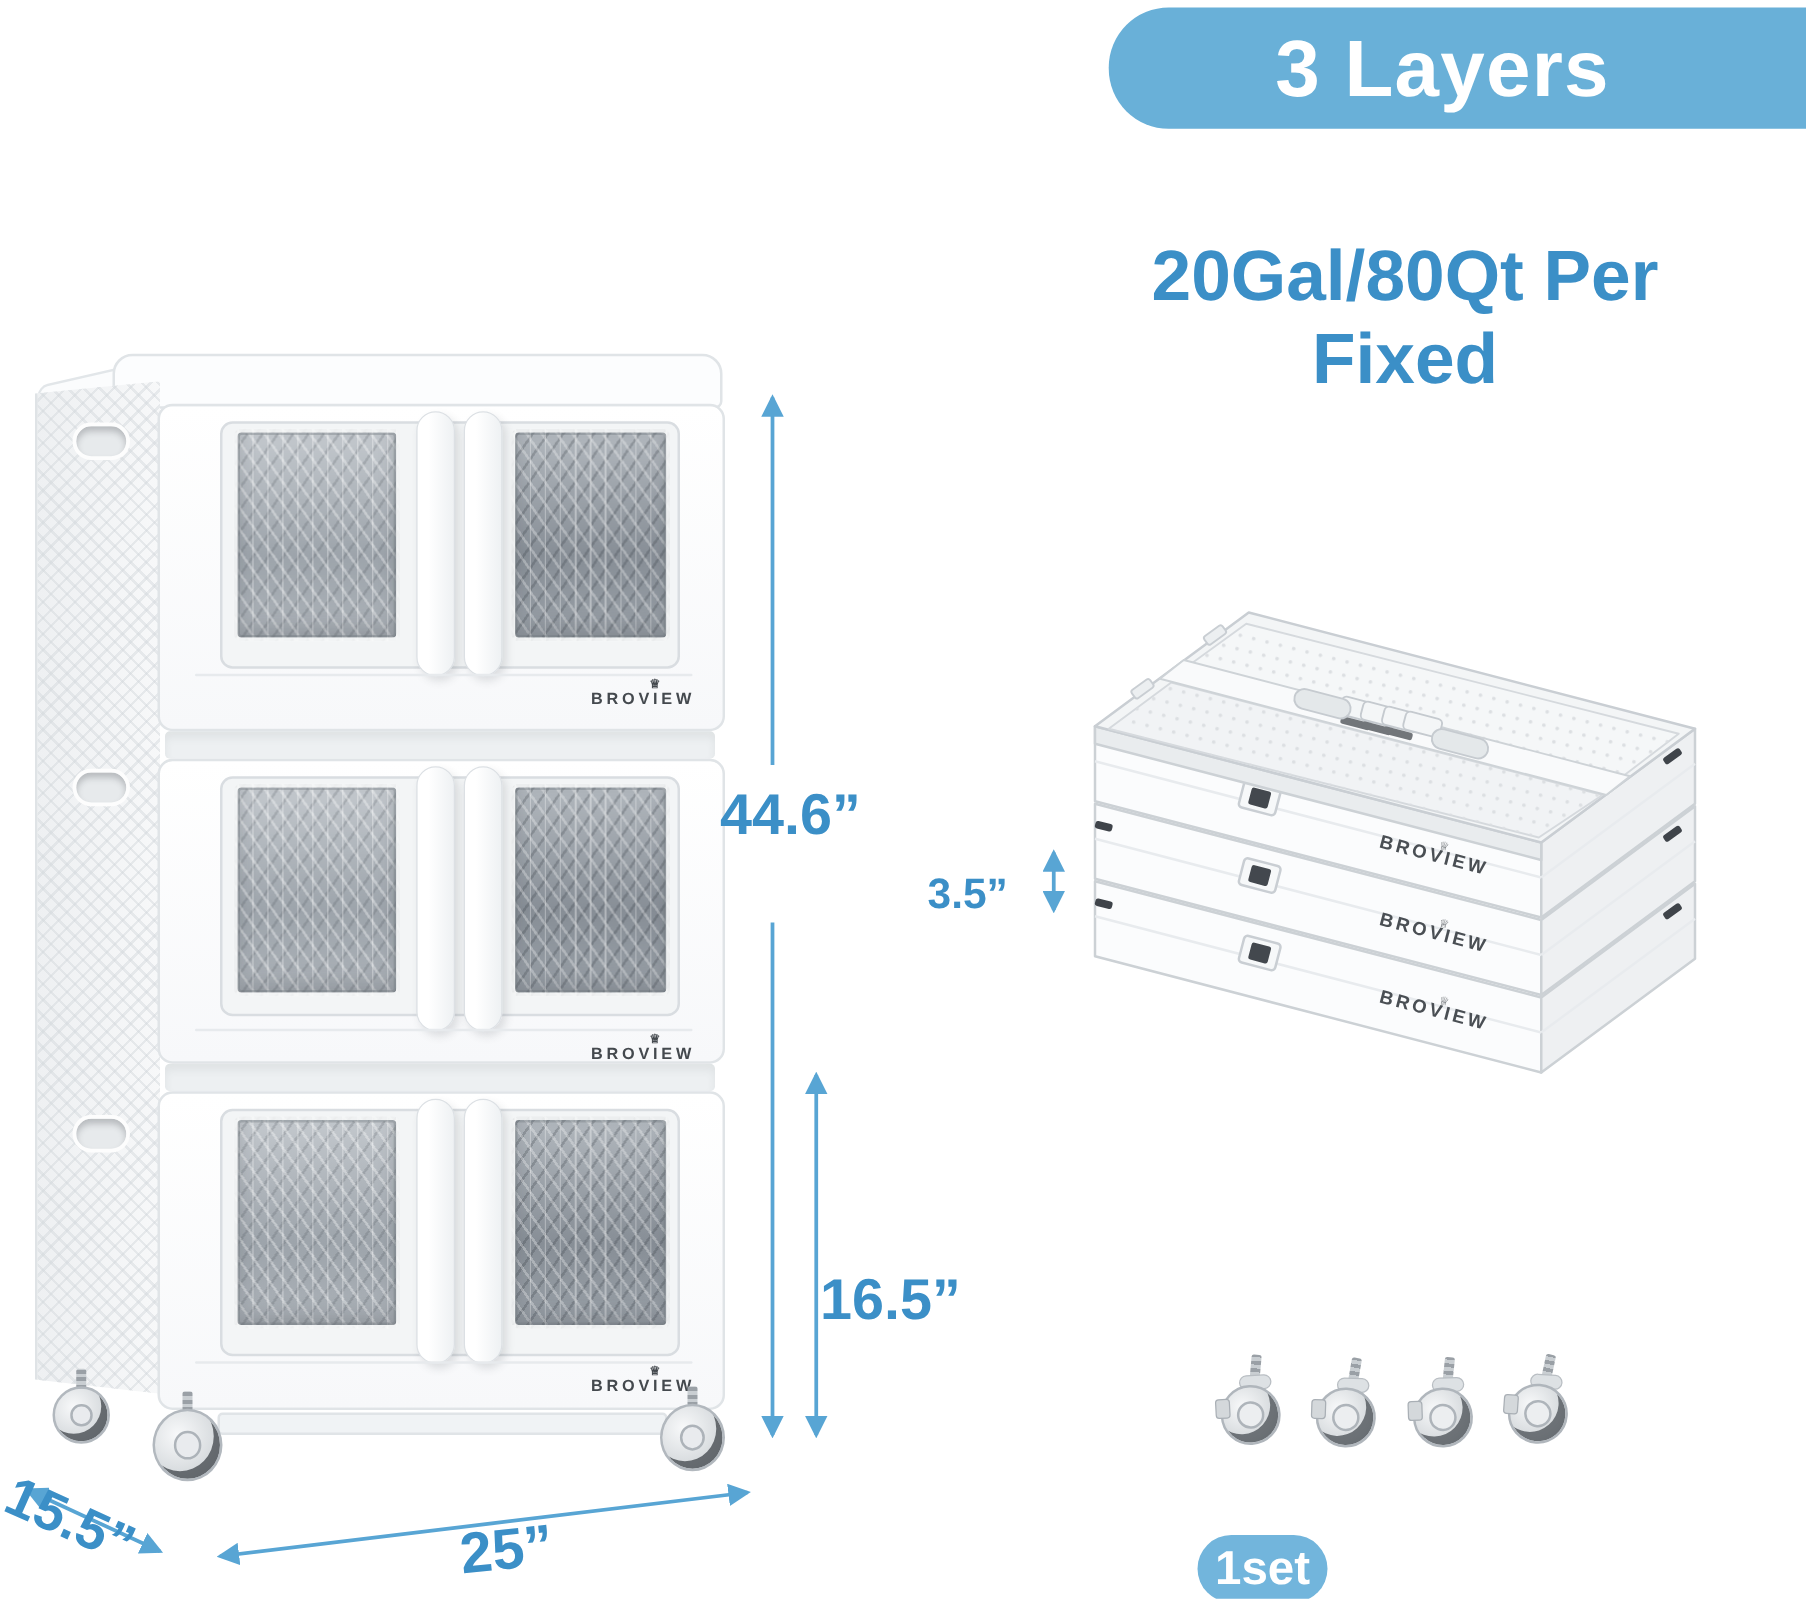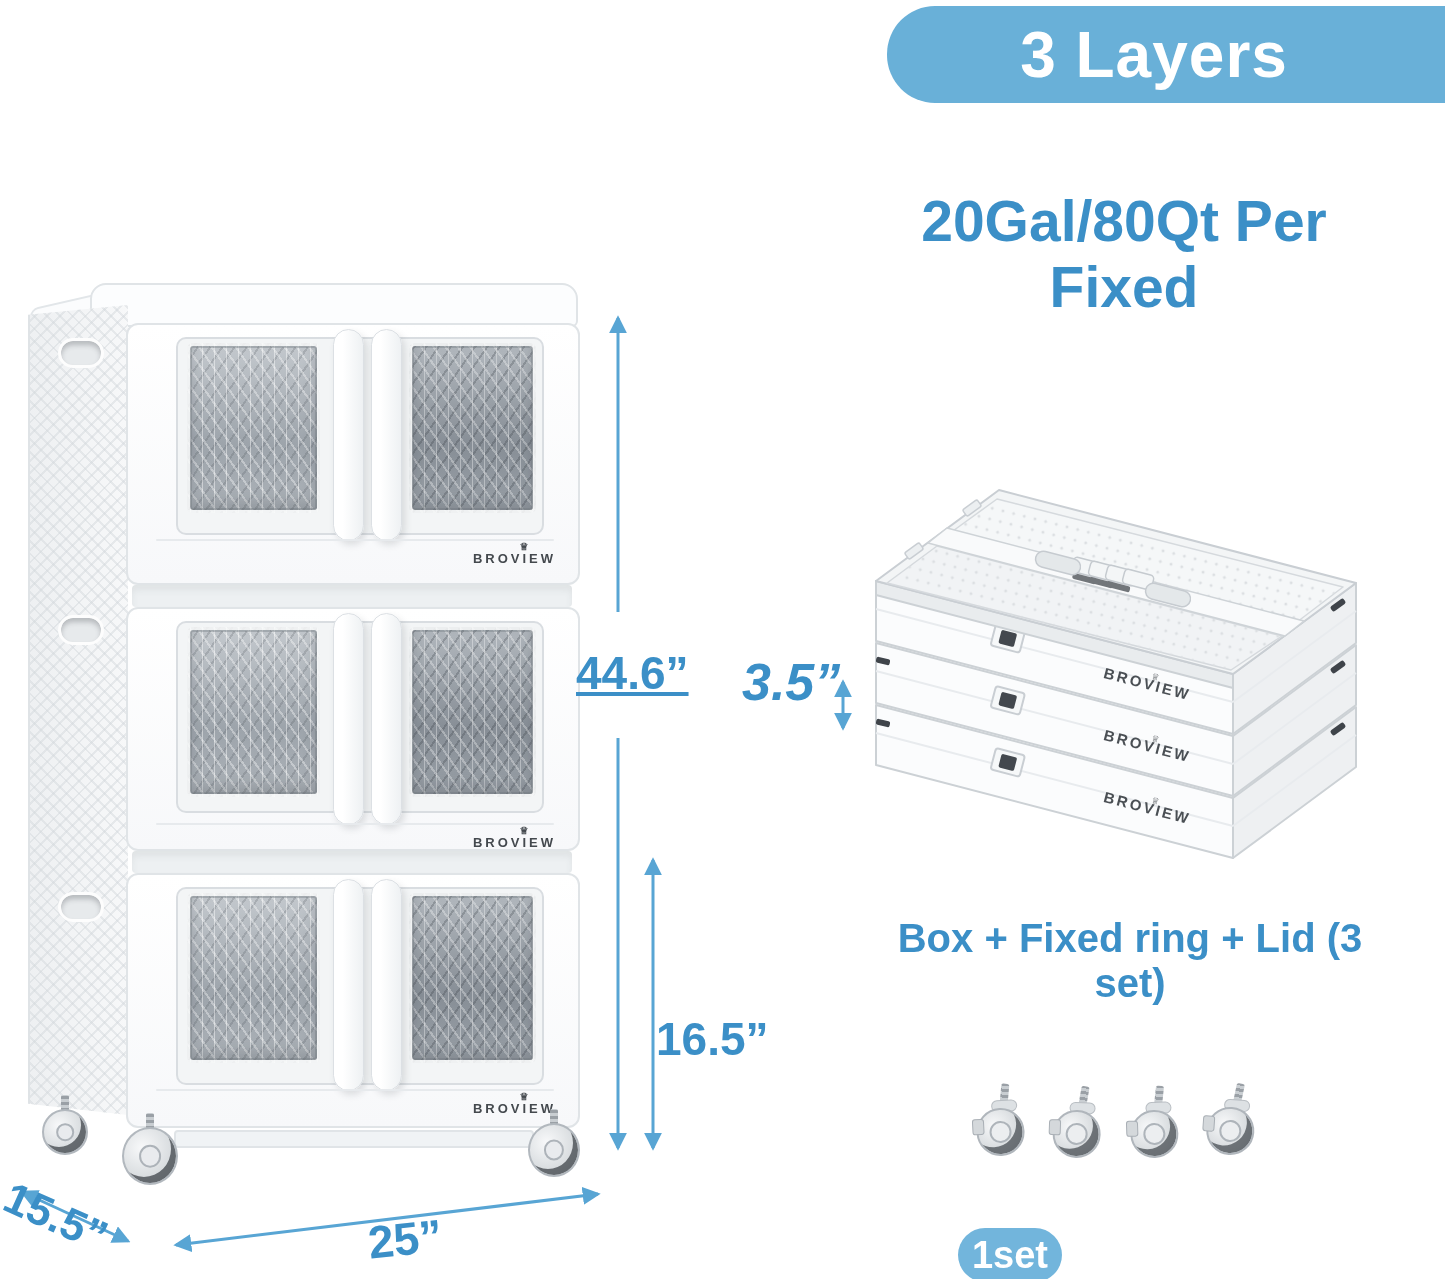--- a/index.html
+++ b/index.html
@@ -76,23 +76,23 @@
     background:repeating-linear-gradient(0deg,#9aa0a6 0 3px,#c9ced2 3px 6px);border-radius:2px;}
   .caster .body{position:absolute;left:0;top:14px;right:0;bottom:0;border-radius:50%;
     background:radial-gradient(circle at 35% 35%,#f8f9fa,#d6dadd 65%,#b9bec3);
     border:2px solid #b2b8be;
     box-shadow:inset -6px -7px 0 -1px rgba(63,68,74,.75);}
   .caster .hub{position:absolute;left:50%;top:50%;width:42%;height:42%;
     transform:translate(-50%,-50%);border-radius:50%;background:#e9ebee;border:2px solid #adb3b9;}
 
   
   .dim{color:var(--accent-text);font-weight:bold;white-space:nowrap;}
-  #dim-height{left:576px;top:646px;font-size:46px;text-decoration:underline;}
+  #dim-height{left:576px;top:624px;font-size:46px;}
   #dim-unit-height{left:656px;top:980px;font-size:46px;margin-top:32px;}
-  #dim-folded{left:742px;top:652px;font-size:52px;font-style:italic;}
+  #dim-folded{left:742px;top:696px;font-size:34px;}
   #dim-width{left:368px;top:1212px;font-size:46px;transform:rotate(-6deg);}
   #dim-depth{left:2px;top:1192px;font-size:44px;transform:rotate(24deg);}
 
   
   #folded-caption{left:870px;top:916px;width:520px;text-align:center;
     color:var(--accent-text);font-size:40px;font-weight:bold;}
   #wheel-row{left:940px;top:1228px;display:flex;align-items:center;}
   #wheel-label{color:var(--accent-text);font-size:44px;font-weight:bold;}
   #set-badge{margin-left:18px;width:104px;height:54px;background:var(--set-badge-bg);
     border-radius:27px;color:#fff;font-size:38px;font-weight:bold;
@@ -294,21 +294,20 @@
         <rect x="-23" y="-8" width="46" height="16" rx="8" transform="translate(322,149) rotate(14.6)"></rect>
       </g>
 
       <g fill="#eceff1" stroke="#c9ced3" stroke-width="1.5">
         <rect x="-9" y="-4" width="18" height="8" rx="2" transform="translate(68,105) rotate(-36)"></rect>
         <rect x="-9" y="-4" width="18" height="8" rx="2" transform="translate(126,62) rotate(-36)"></rect>
       </g>
     </g>
   </svg>
 
-  <div id="folded-caption" class="abs">Box + Fixed ring + Lid (3 set)</div>
 
   <div class="caster2 abs" style="left:972px;top:1084px;transform:rotate(-3deg)">
     <div class="stem"></div>
       <div class="mount"></div>
       <div class="body"></div>
       <div class="hub"></div>
       <div class="brake"></div>
     </div>
   <div class="caster2 abs" style="left:1049px;top:1086px;transform:rotate(2deg)">
     <div class="stem"></div>

